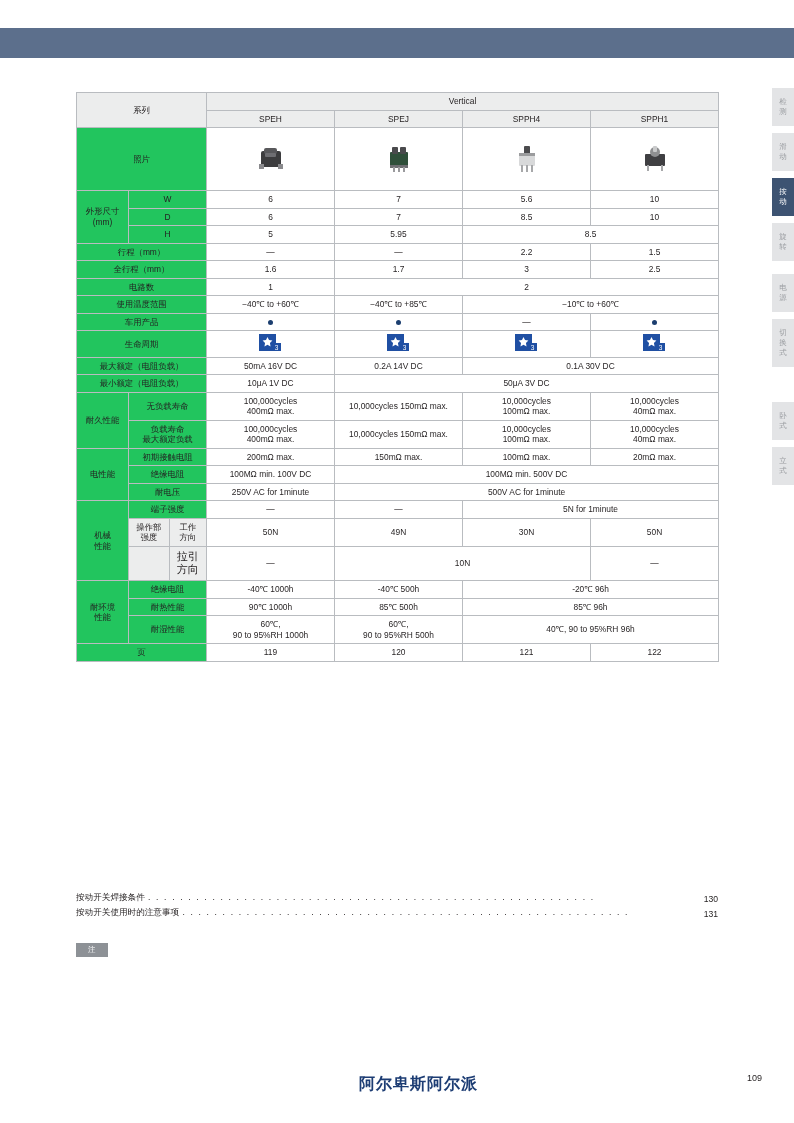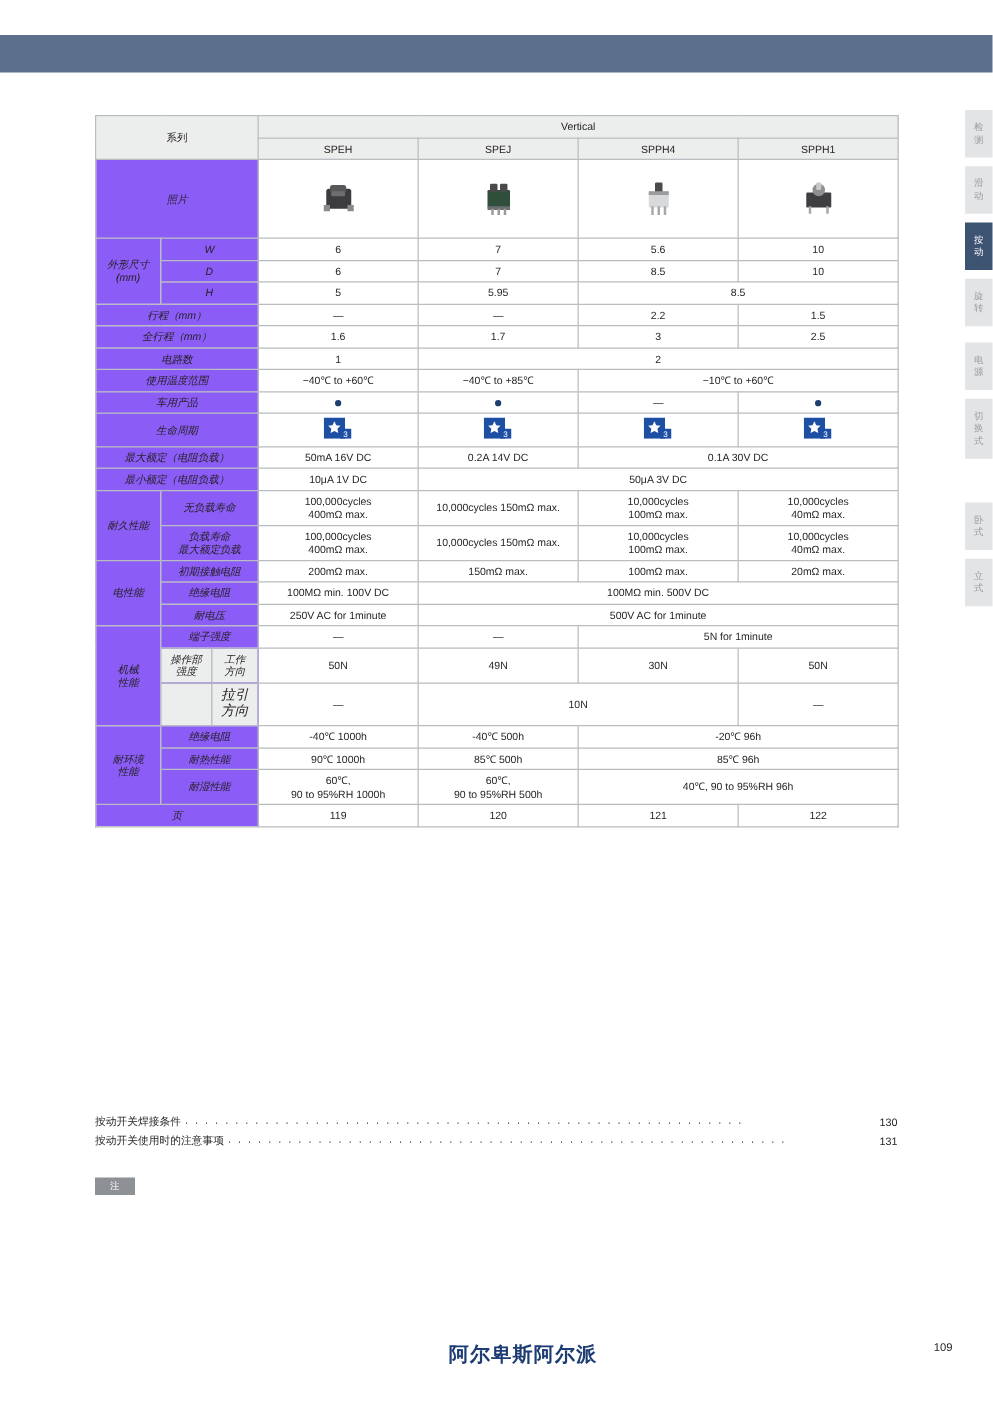--- a/index.html
+++ b/index.html
@@ -42,33 +42,33 @@
     text-align:center;
     vertical-align:middle;
     padding:3px 2px;
     font-weight:normal;
     color:#231f20;
     line-height:1.25;
   }
   .hdr-left{background:#eceded;}
   .hdr-top{background:#eceded;font-size:8.6px;}
   .colhead{background:#eceded;font-weight:bold;font-size:9px;margin-top:29px;}
-  .rowlabel{background:#8b5cf6;font-style:italic;}
+  .rowlabel{background:#22c55e;}
   .photo-cell{height:56px;}
   .tiny{font-size:7.3px;}
   .dot{display:inline-block;width:5px;height:5px;border-radius:50%;background:#1b3e6f;}
   
   .ph{display:block;margin:0 auto;}
   
   .footlines{
     position:absolute;left:76px;top:0;width:642px;
   }
   .fline{
     font-size:8.6px;color:#231f20;
-    display:flex;align-items:center;
+    display:flex;align-items:flex-end;
     margin-bottom:3px;
   }
   .fline .lbl{white-space:nowrap;}
   .fline .dots{
     flex:1;overflow:hidden;white-space:nowrap;
     font-size:8.6px;letter-spacing:1.4px;color:#231f20;
     margin:0 3px;
   }
   .fline .pg{white-space:nowrap;}
   .notebox{

